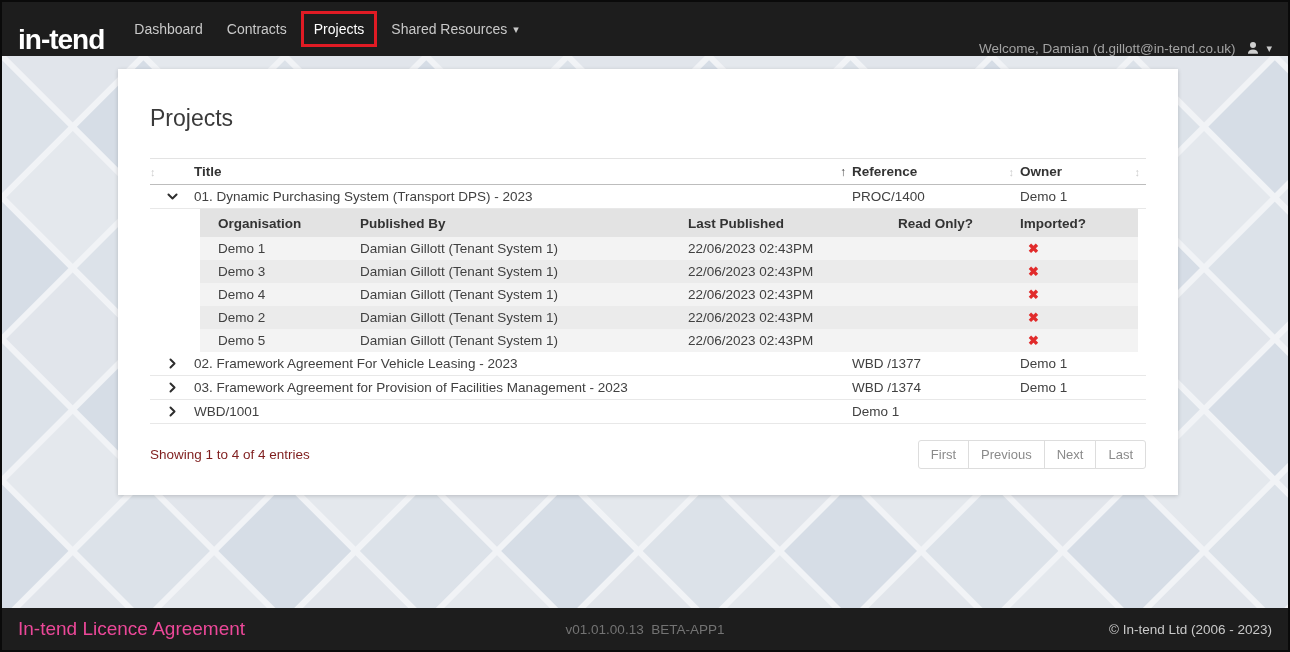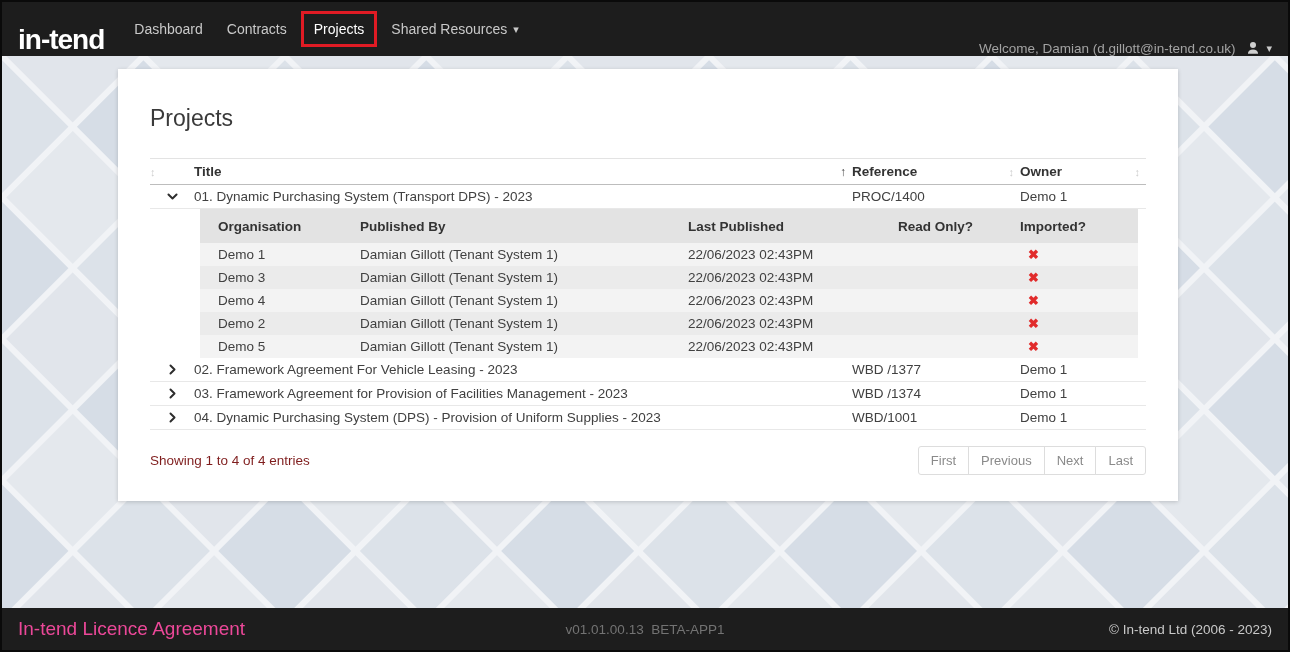--- a/index.html
+++ b/index.html
@@ -29,21 +29,21 @@
   .mhead { display:grid; grid-template-columns:44px 1fr 168px 126px; align-items:center; height:27px; border-top:1px solid #e3e3e3; border-bottom:1px solid #bdbdbd; font-weight:700; color:#333; }
   .mhead .th { display:flex; align-items:center; justify-content:space-between; padding-right:6px; cursor:pointer; }
   .sort-faint { color:#cfcfcf; font-size:11px; }
   .sort-active { color:#444; font-size:12px; }
   .mrow { display:grid; grid-template-columns:44px 1fr 168px 126px; align-items:center; height:24px; border-bottom:1px solid #e8e8e8; cursor:pointer; }
   .chev-cell { display:flex; align-items:center; padding-left:16px; }
 
   
   .sub { margin:0 8px 0 50px; font-size:13.5px; color:#414141; }
   .shead, .srow { display:grid; grid-template-columns:160px 328px 210px 122px 1fr; align-items:center; }
-  .shead { background:#e3e3e3; height:34px; font-weight:700; color:#333; }
+  .shead { background:#e3e3e3; height:28px; font-weight:700; color:#333; }
   .srow { height:23px; }
   .srow:nth-child(even) { background:#f3f3f3; }
   .srow:nth-child(odd) { background:#ebebeb; }
   .scell-first { padding-left:18px; }
   .red-x { color:#e12b2b; font-weight:700; font-size:13px; padding-left:8px; }
 
   
   .card-footer { display:flex; justify-content:space-between; align-items:center; margin-top:16px; }
   .summary { font-size:13.5px; color:#7f1d1d; }
   .pagination { display:inline-flex; }
@@ -199,21 +199,20 @@
           <div>WBD /1374</div>
           <div>Demo 1</div>
         </div>
 
         <div class="mrow">
           <div class="chev-cell">
             <svg width="13" height="13" viewBox="0 0 16 16">
               <path d="M5.5 3 L10.5 8 L5.5 13" fill="none" stroke="#2d2d2d" stroke-width="2.4" stroke-linecap="round" stroke-linejoin="round"></path>
             </svg>
           </div>
-          <div>04. Dynamic Purchasing System (DPS) - Provision of Uniform Supplies - 2023</div>
           <div>WBD/1001</div>
           <div>Demo 1</div>
         </div>
       </div>
 
       <div class="card-footer">
         <span class="summary">Showing 1 to 4 of 4 entries</span>
         <span class="pagination">
           <button class="page-btn">First</button>
           <button class="page-btn">Previous</button>

